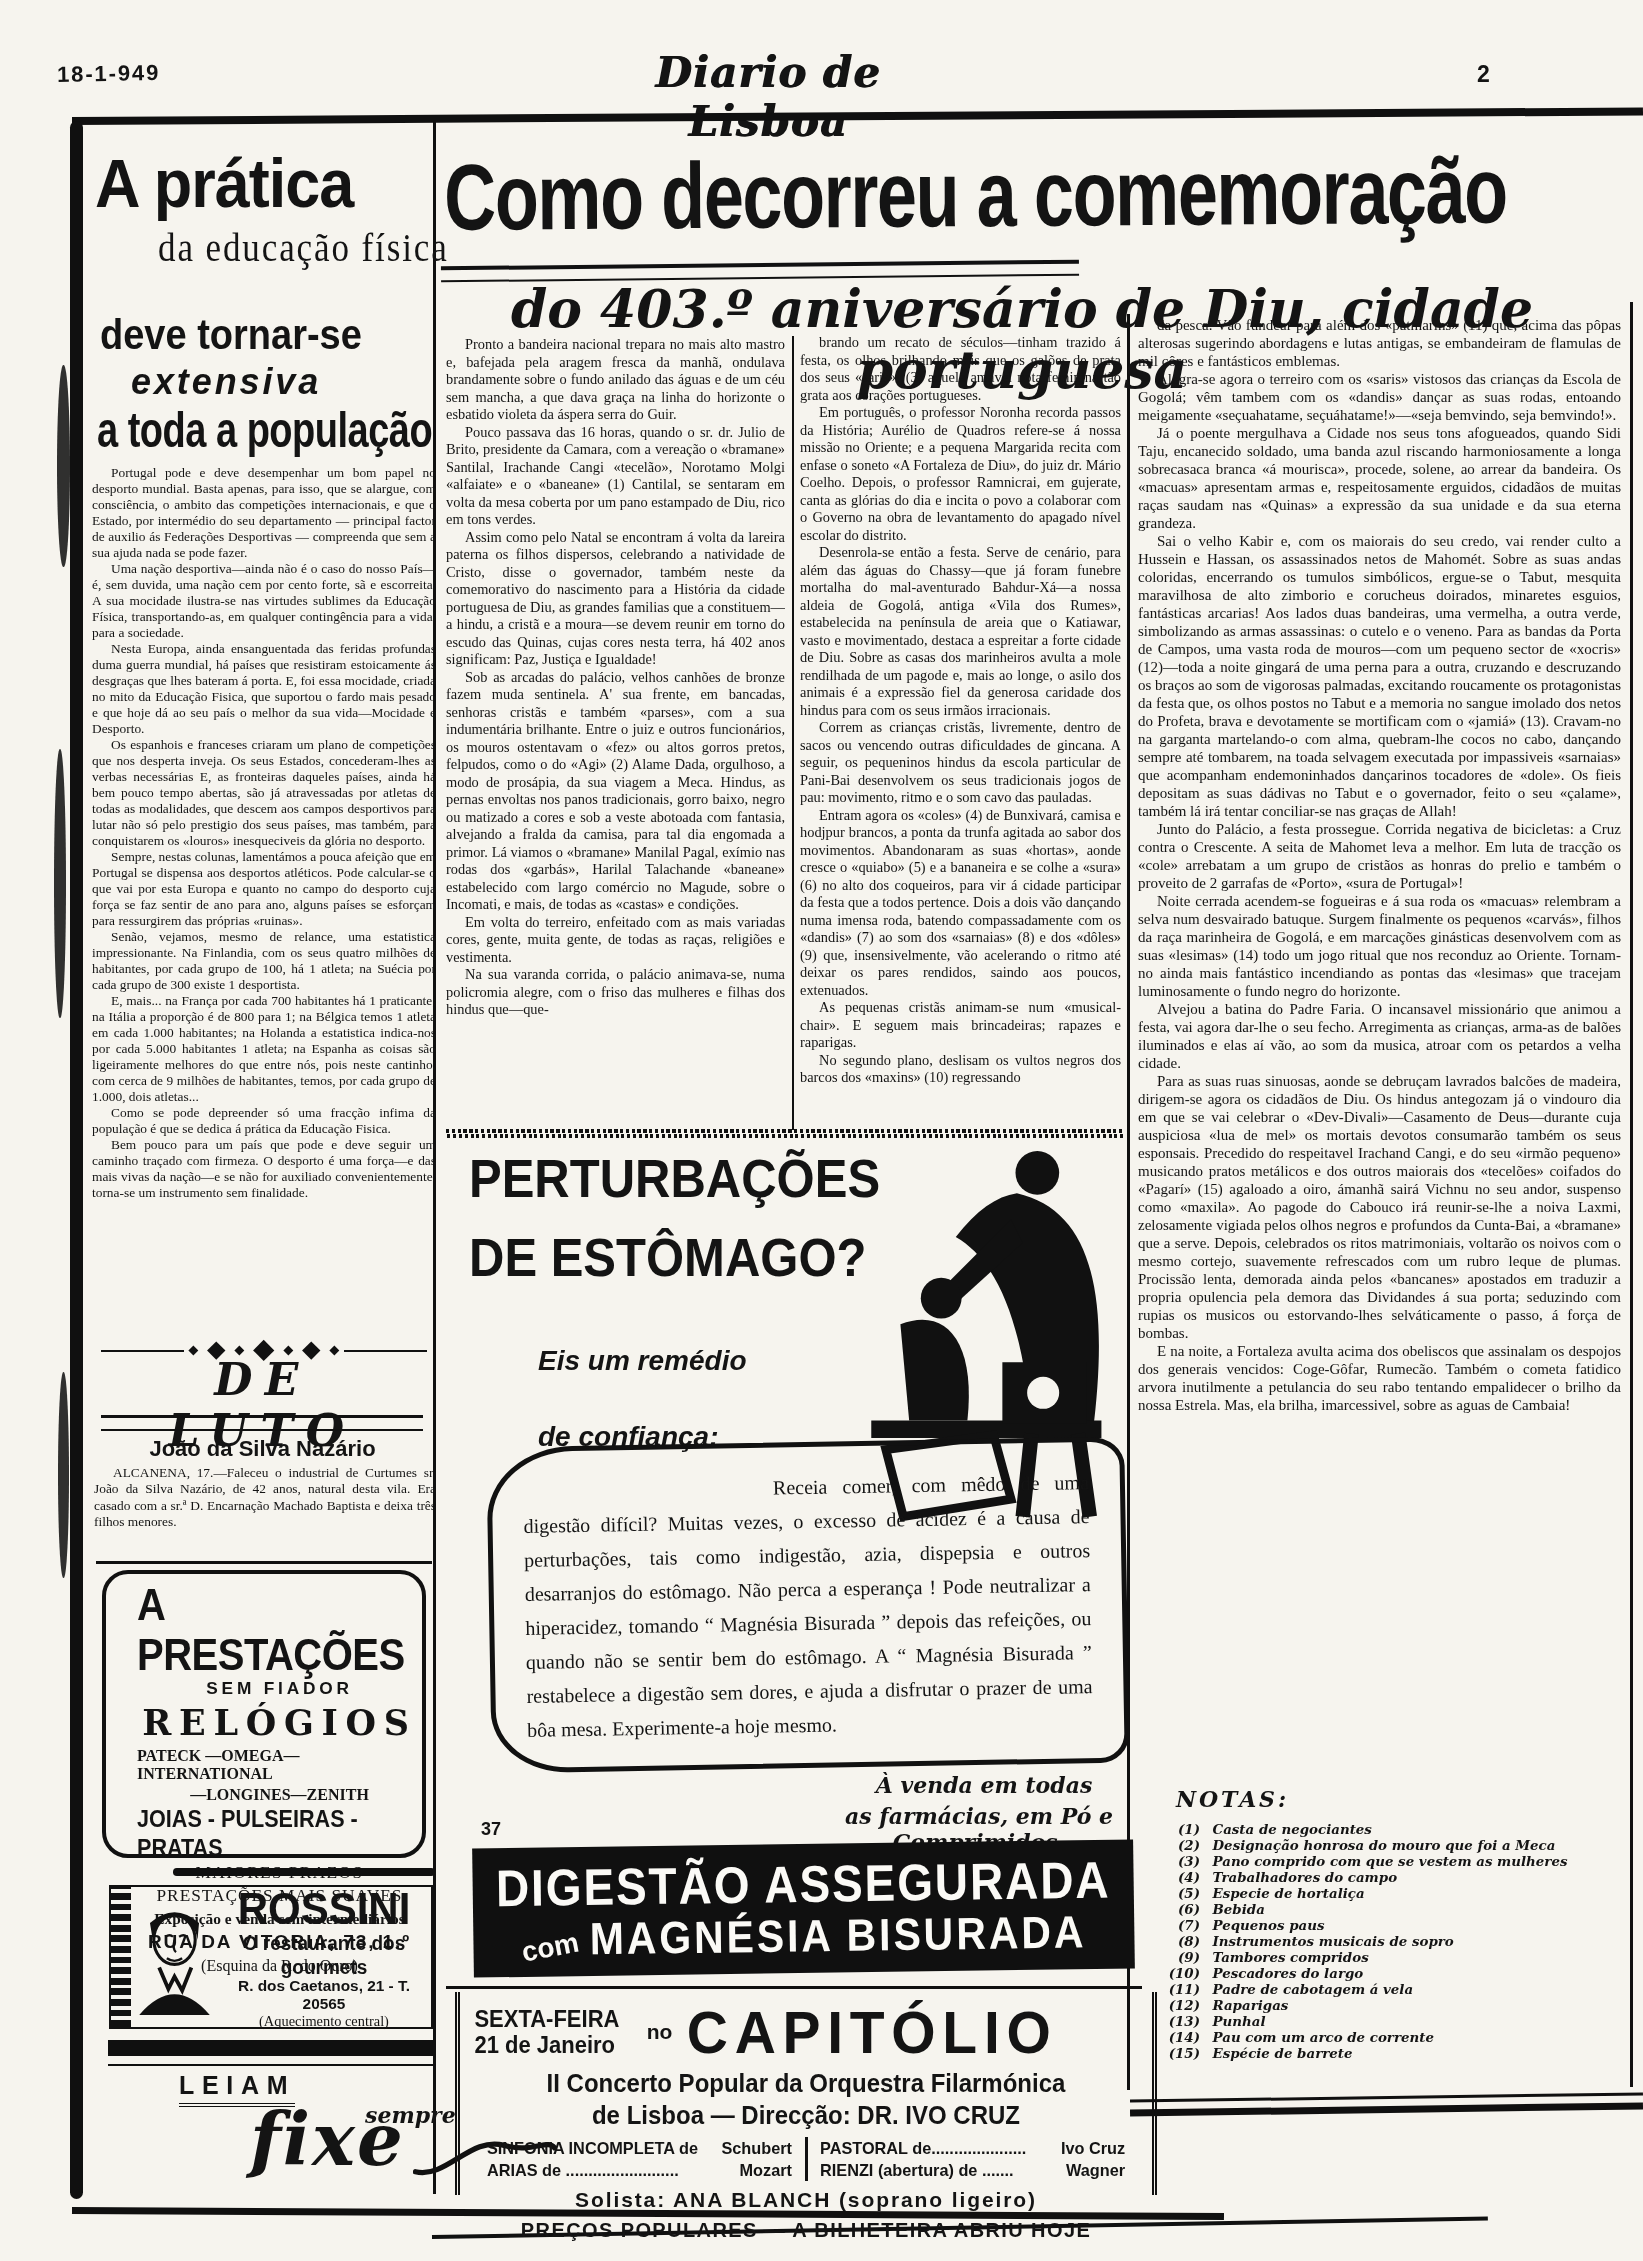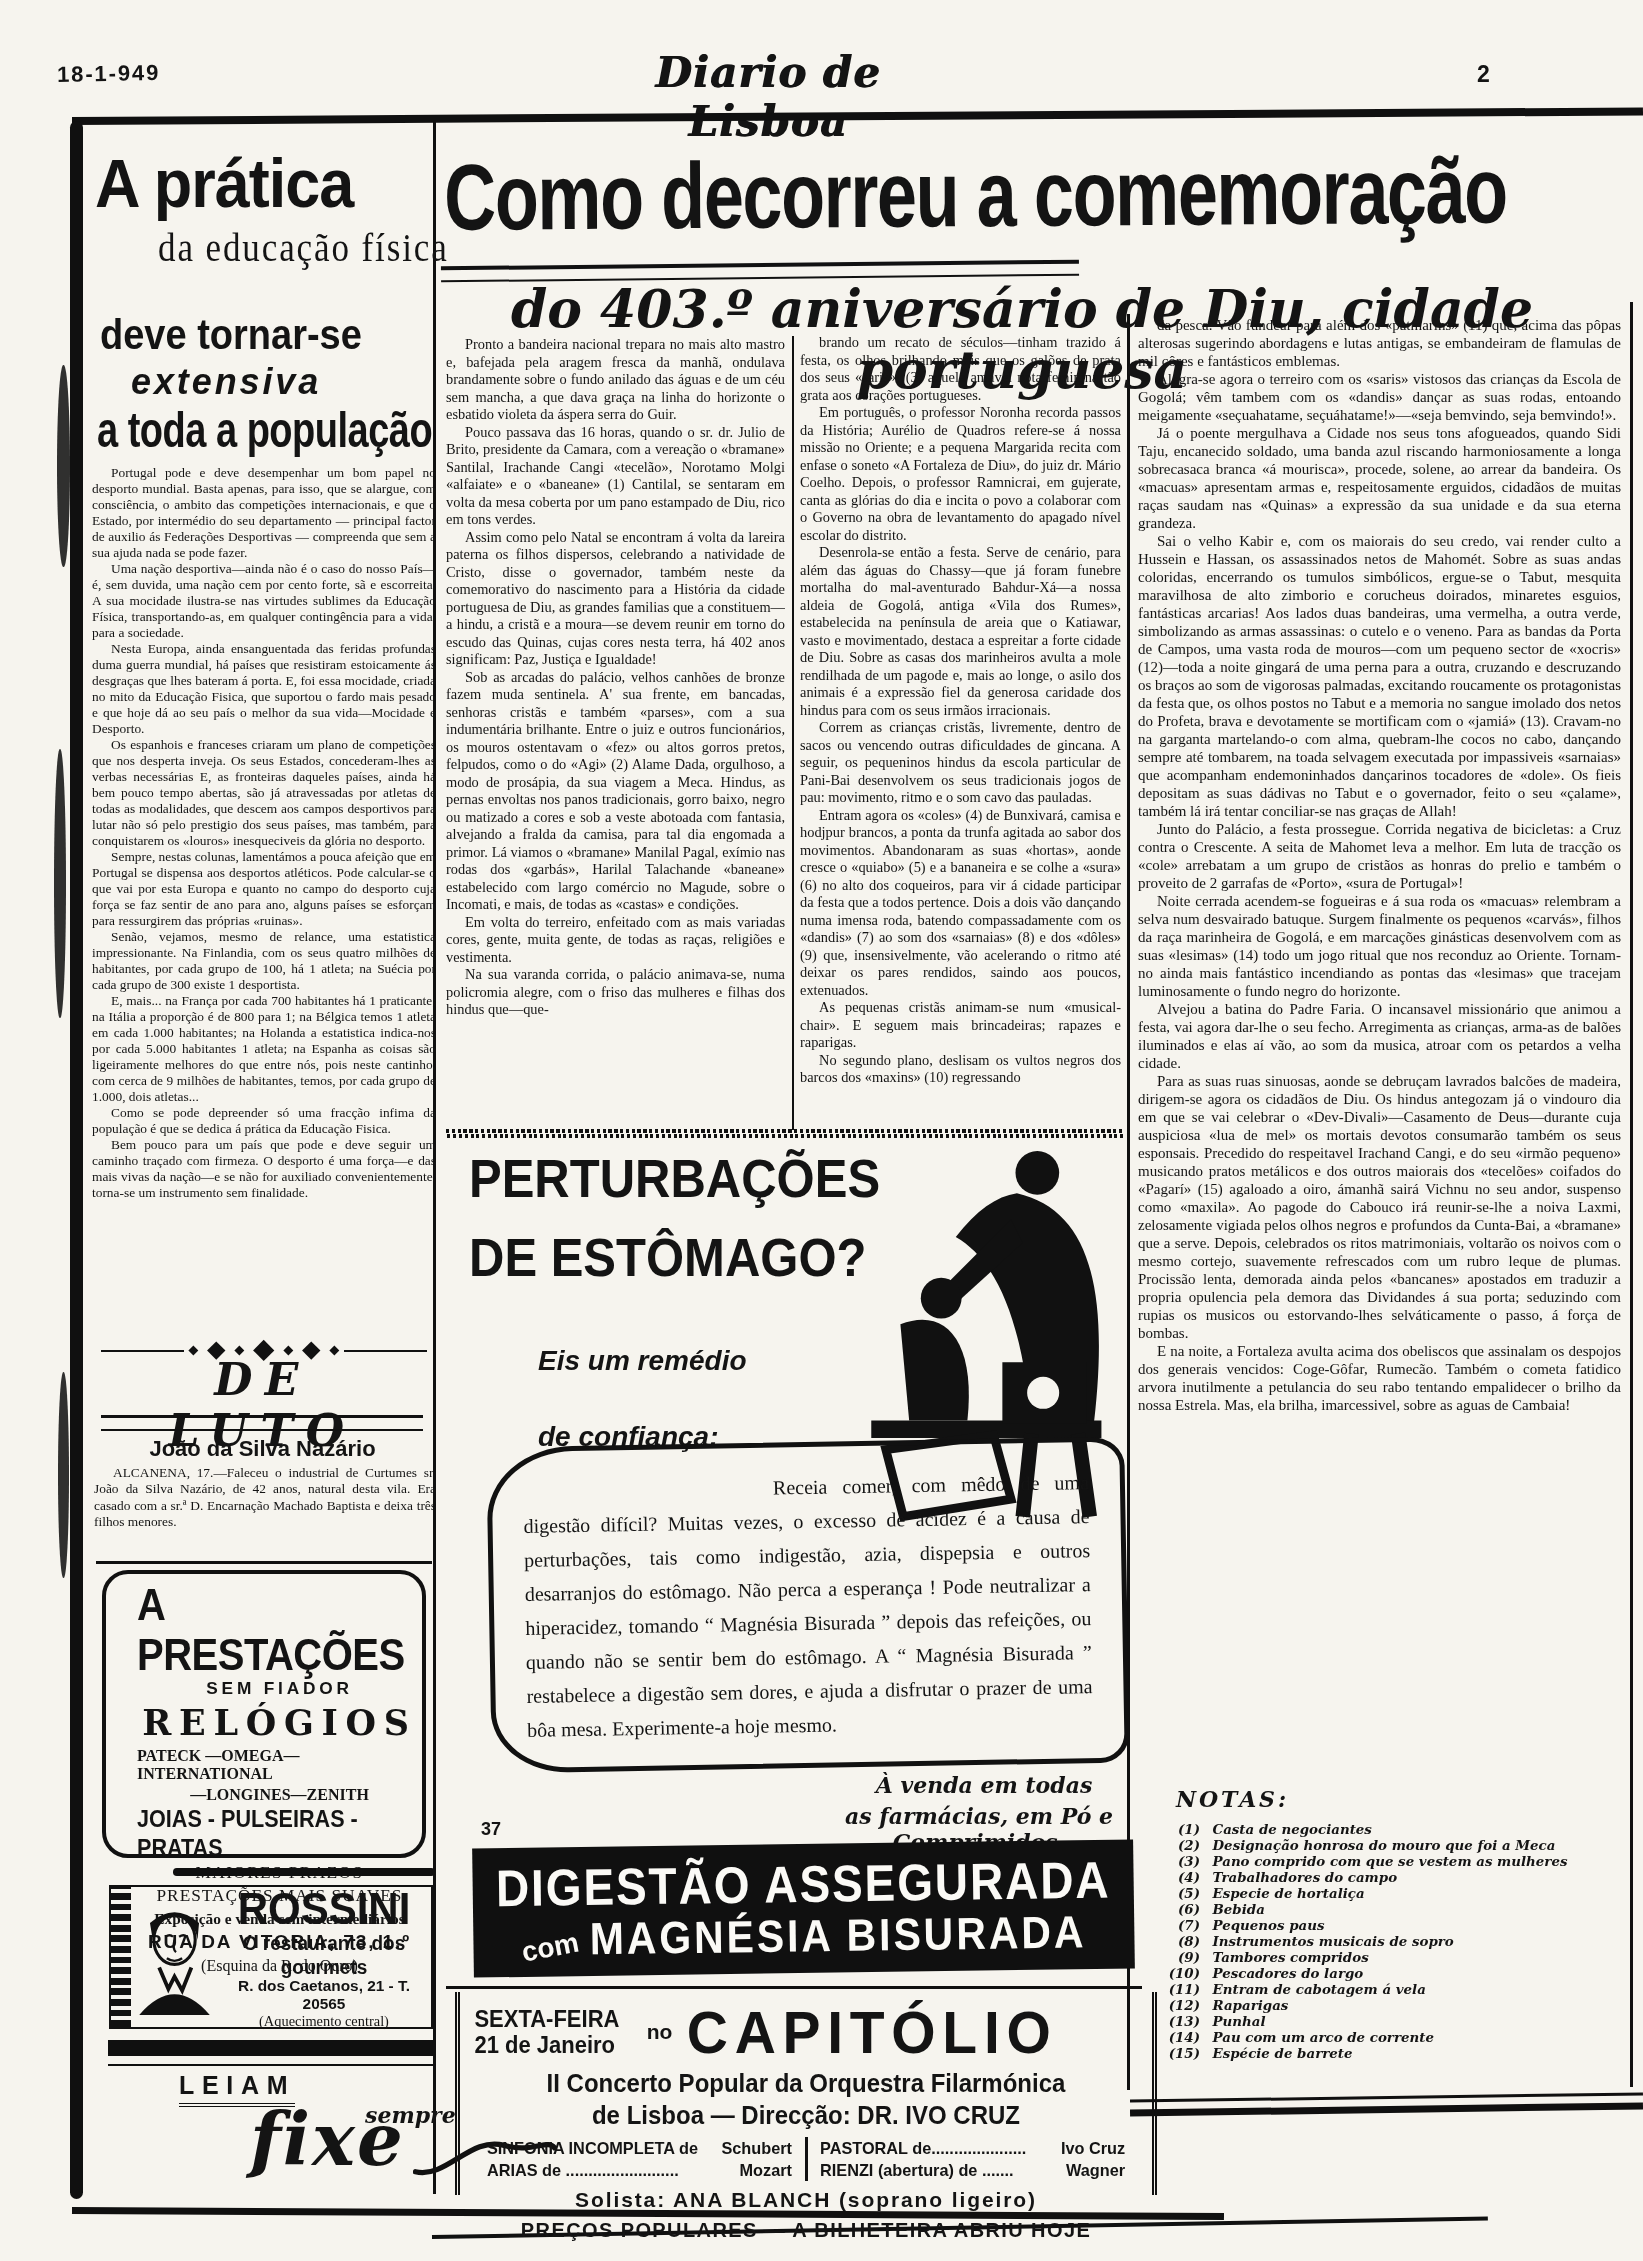--- a/index.html
+++ b/index.html
@@ -220,21 +220,21 @@
           <span>Tambores compridos</span>
         </div>
 
         <div class="notas-row">
           <span class="n">(10)</span>
           <span>Pescadores do largo</span>
         </div>
 
         <div class="notas-row">
           <span class="n">(11)</span>
-          <span>Entram de cabotagem á vela</span>
+          <span>Padre de cabotagem á vela</span>
         </div>
 
         <div class="notas-row">
           <span class="n">(12)</span>
           <span>Raparigas</span>
         </div>
 
         <div class="notas-row">
           <span class="n">(13)</span>
           <span>Punhal</span>

